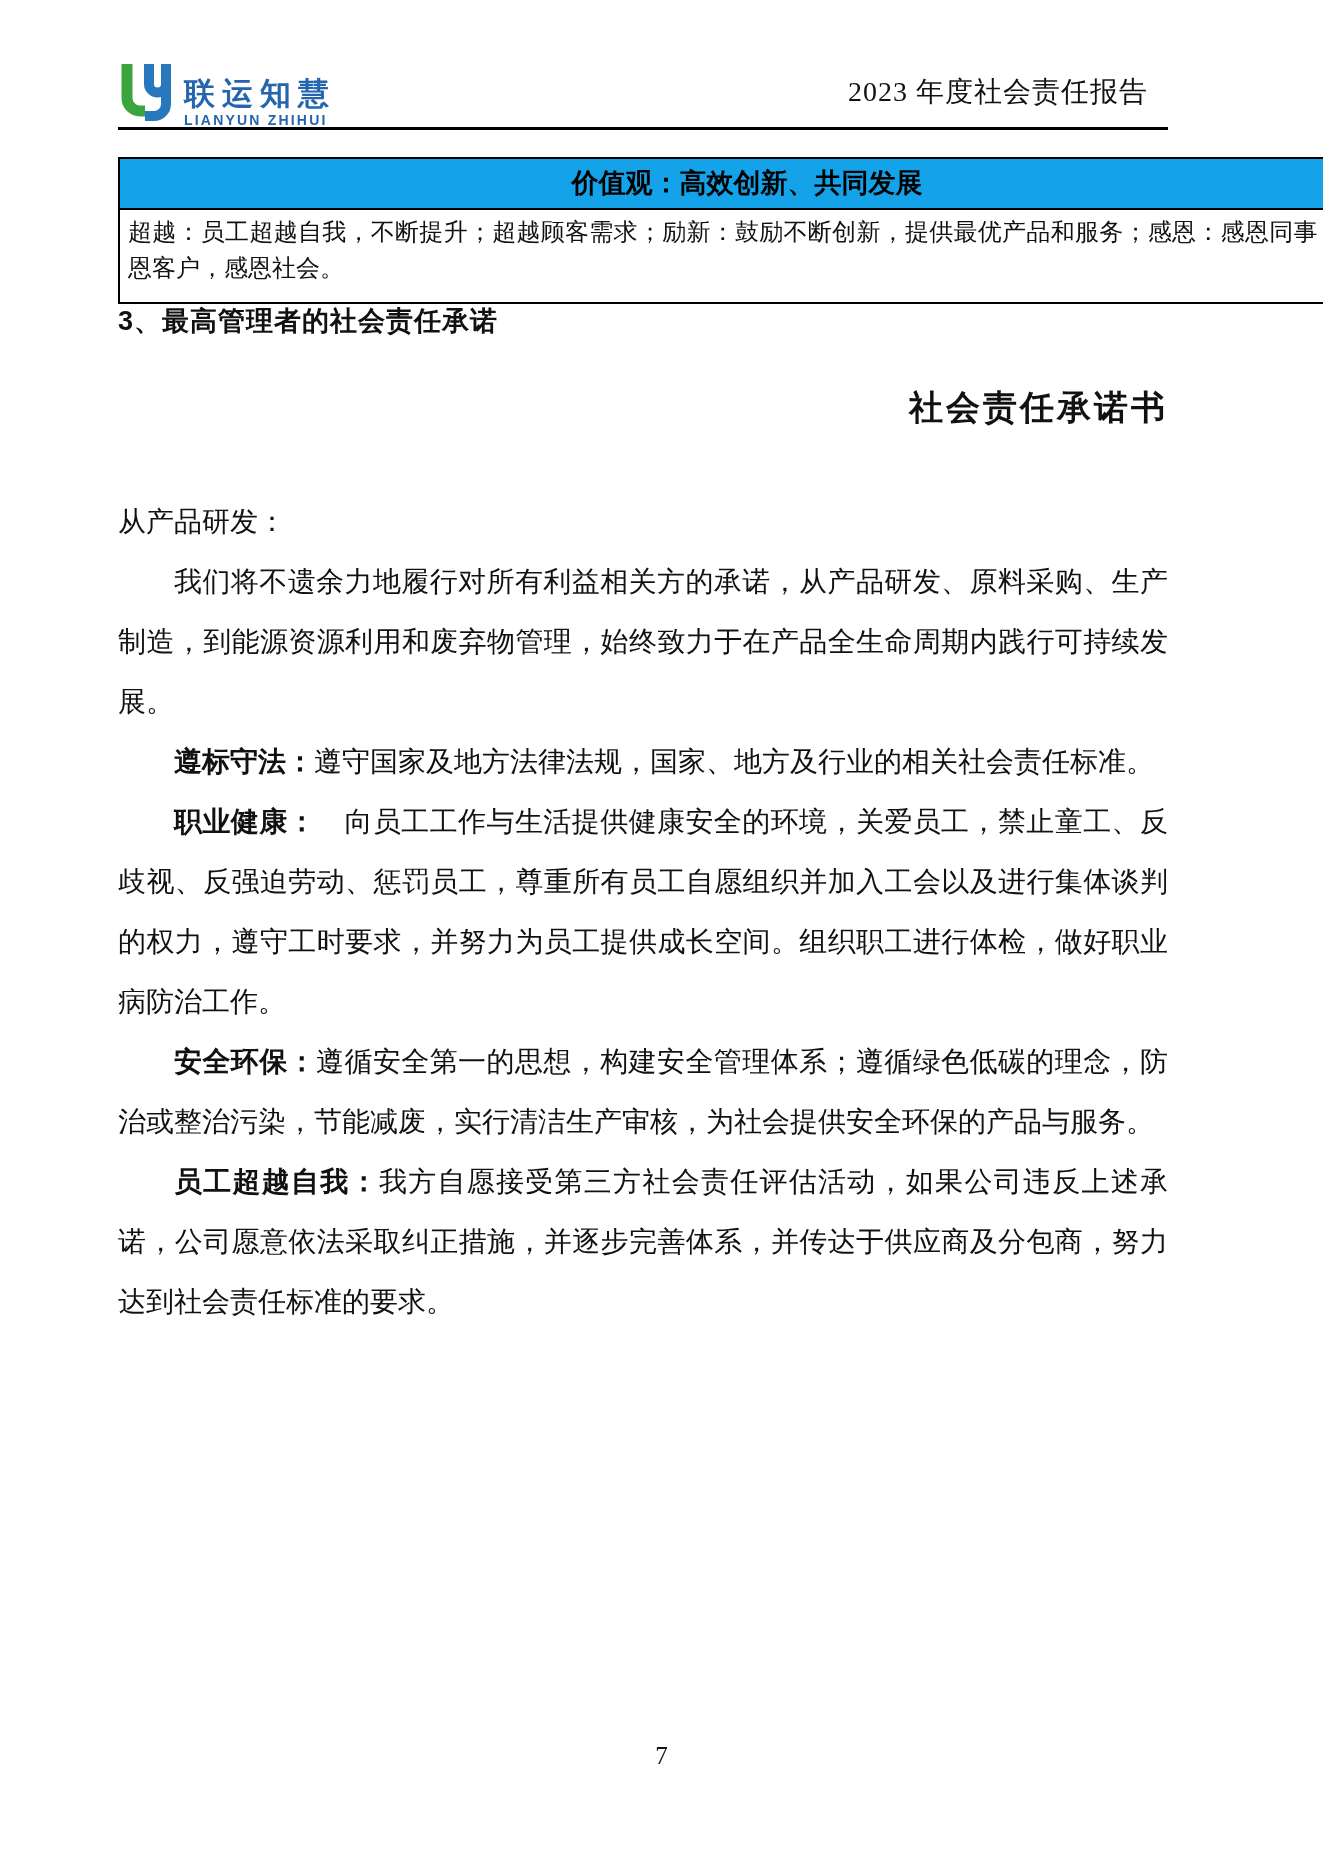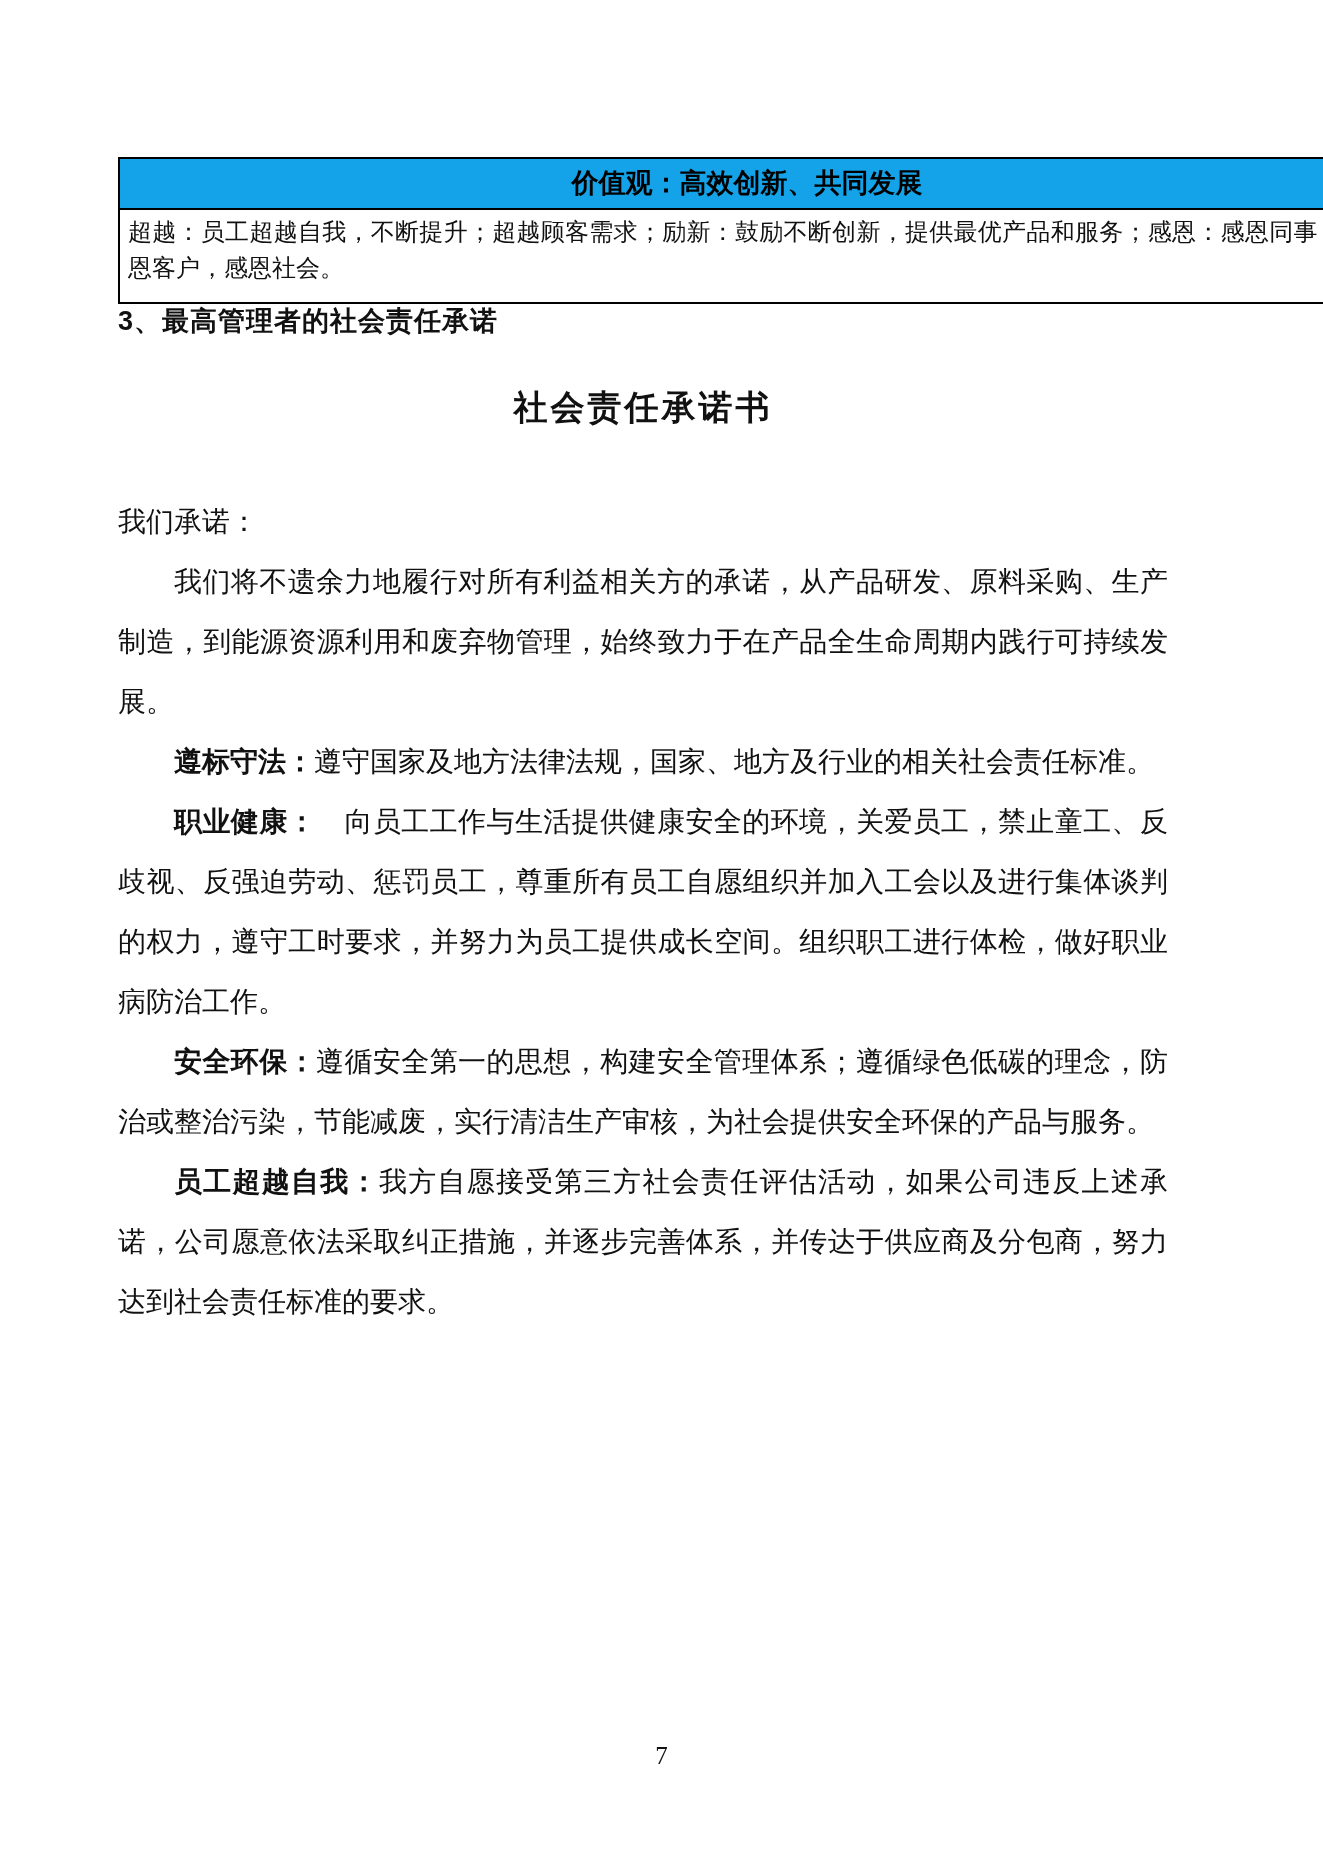--- a/index.html
+++ b/index.html
@@ -50,21 +50,21 @@
     text-align:justify;
   }
   
   .section-heading{
     position:absolute;left:118px;top:303px;margin:0;
     font-family:"Liberation Sans","DejaVu Sans",sans-serif;
     font-size:27px;font-weight:bold;letter-spacing:1px;
   }
   .doc-title{
     position:absolute;left:118px;top:385px;width:1050px;margin:0;
-    text-align:center;font-size:34px;font-weight:bold;letter-spacing:3px;
+    text-align:right;font-size:34px;font-weight:bold;letter-spacing:3px;
   }
   
   .body-text{
     position:absolute;left:118px;top:492px;width:1050px;
     font-size:28px;line-height:60px;
   }
   .body-text p{margin:0;text-align:justify;text-indent:2em;}
   .body-text p.no-indent{text-indent:0;}
   .body-text strong{font-weight:bold;}
   
@@ -76,32 +76,46 @@
   .page-number{
     position:absolute;left:0;top:1742px;width:1323px;
     text-align:center;font-size:25px;
   }
 </style>
 </head>
 <body>
 
 <div class="page">
 
+  <header class="header">
+    <div class="logo">
+      <svg width="56" height="64" viewBox="0 0 56 64">
+        <path d="M9 3 v34 a13 13 0 0 0 13 13 h5" fill="none" stroke-width="11" stroke="#3AA43E"></path>
+        <path d="M31 3 v20 a8.5 8.5 0 0 0 17 0 v-20" fill="none" stroke-width="10" stroke="#2878BE"></path>
+        <path d="M48 10 v33 a12 12 0 0 1 -12 12 h-9" fill="none" stroke-width="10" stroke="#2878BE"></path>
+      </svg>
+      <div class="logo-text">
+        <div class="logo-cn" style="color: rgb(36, 101, 174);">联运知慧</div>
+        <div class="logo-en" style="color: rgb(36, 101, 174);">LIANYUN ZHIHUI</div>
+      </div>
+    </div>
+    <div class="report-title">2023 年度社会责任报告</div>
+  </header>
 
   <section class="values-table">
     <div class="vt-header" style="background-color: rgb(20, 163, 232);">价值观：高效创新、共同发展</div>
     <div class="vt-body">超越：员工超越自我，不断提升；超越顾客需求；励新：鼓励不断创新，提供最优产品和服务；感恩：感恩同事，感恩客户，感恩社会。</div>
   </section>
 
   <h2 class="section-heading">3、最高管理者的社会责任承诺</h2>
 
   <h1 class="doc-title">社会责任承诺书</h1>
 
   <div class="body-text">
-    <p class="no-indent">我们承诺：</p>
+    <p class="no-indent">从产品研发：</p>
     <p>我们将不遗余力地履行对所有利益相关方的承诺，从产品研发、原料采购、生产制造，到能源资源利用和废弃物管理，始终致力于在产品全生命周期内践行可持续发展。</p>
     <p><strong>遵标守法：</strong><span>遵守国家及地方法律法规，国家、地方及行业的相关社会责任标准。</span></p>
     <p><strong>职业健康：</strong><span>　向员工工作与生活提供健康安全的环境，关爱员工，禁止童工、反歧视、反强迫劳动、惩罚员工，尊重所有员工自愿组织并加入工会以及进行集体谈判的权力，遵守工时要求，并努力为员工提供成长空间。组织职工进行体检，做好职业病防治工作。</span></p>
     <p><strong>安全环保：</strong><span>遵循安全第一的思想，构建安全管理体系；遵循绿色低碳的理念，防治或整治污染，节能减废，实行清洁生产审核，为社会提供安全环保的产品与服务。</span></p>
     <p><strong>员工超越自我：</strong><span>我方自愿接受第三方社会责任评估活动，如果公司违反上述承诺，公司愿意依法采取纠正措施，并逐步完善体系，并传达于供应商及分包商，努力达到社会责任标准的要求。</span></p>
   </div>
 
 
   <div class="page-number">7</div>
 

